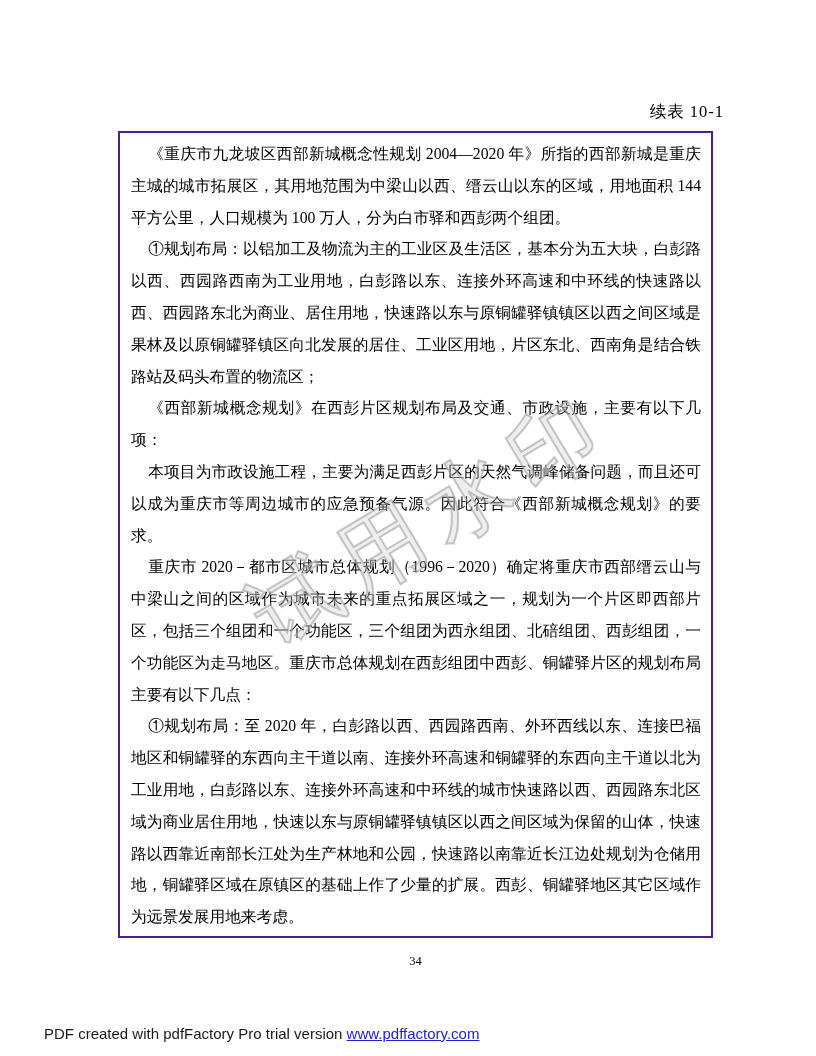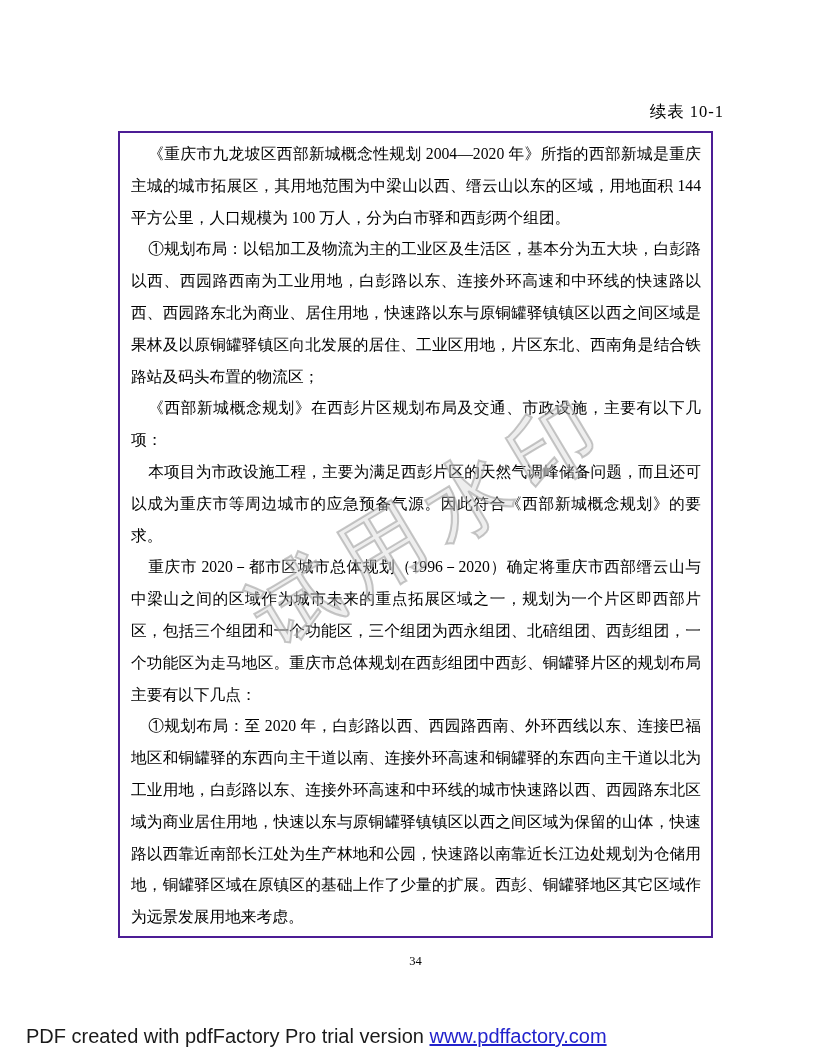--- a/index.html
+++ b/index.html
@@ -73,24 +73,24 @@
     left: 118px;
     top: 944px;
     width: 595px;
     text-align: center;
     font-size: 12.5px;
     color: #000000;
     margin-top: 10px;
   }
   .pdf-footer {
     position: absolute;
-    left: 26px;
+    left: 44px;
     top: 1025px;
     font-family: "Liberation Sans", "DejaVu Sans", sans-serif;
-    font-size: 20px;
+    font-size: 15px;
     color: #1a1a1a;
     white-space: nowrap;
   }
   .pdf-footer a.footer-link {
     color: #2222cc;
     text-decoration: underline;
     cursor: pointer;
   }
 </style>
 </head>

